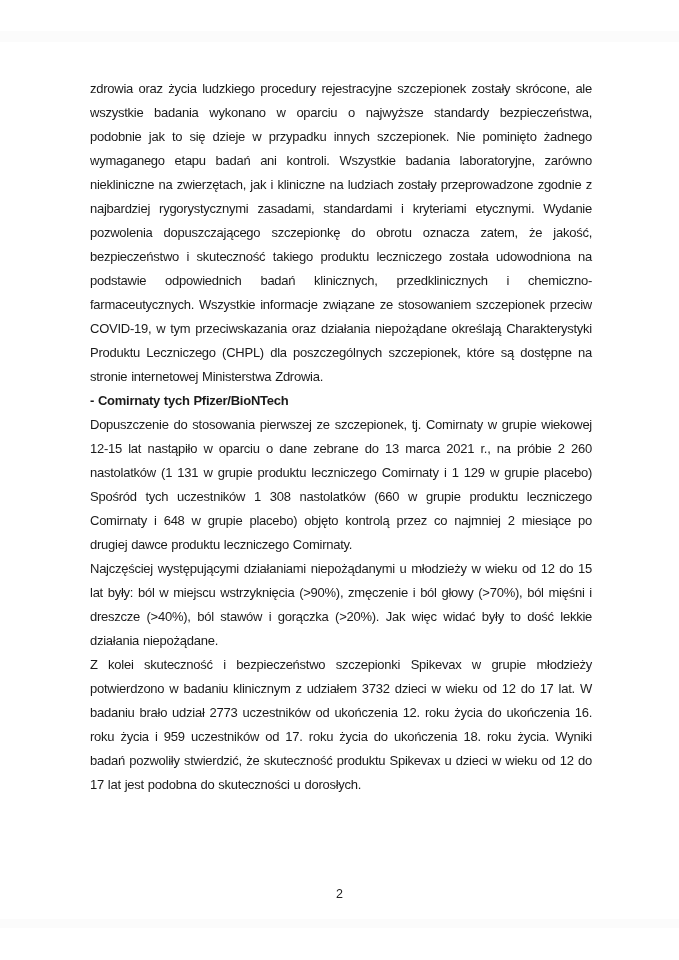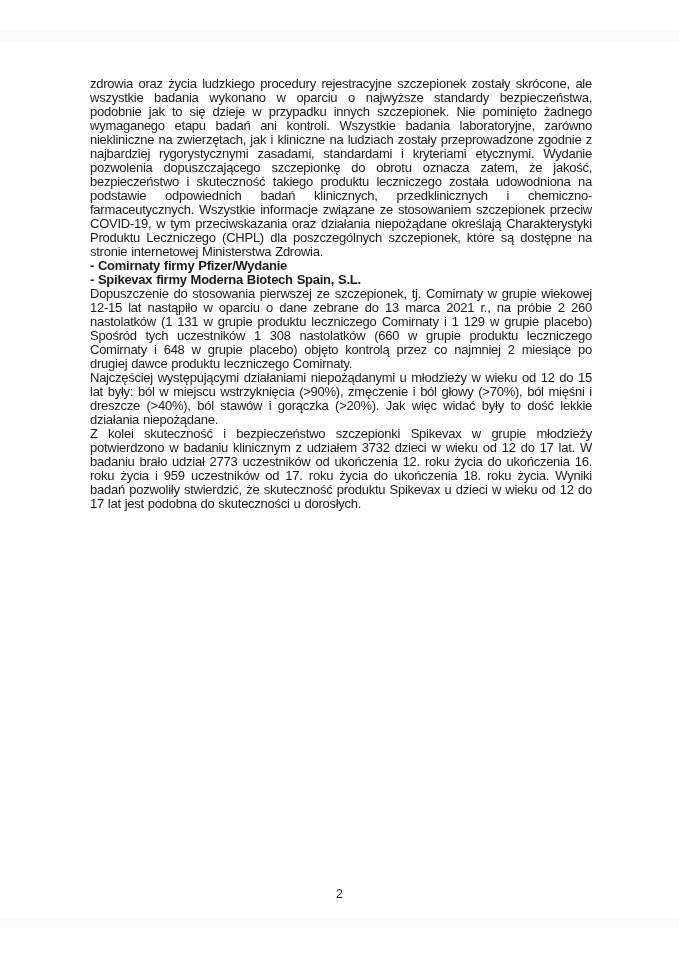--- a/index.html
+++ b/index.html
@@ -23,21 +23,21 @@
   }
   .scan-band.top { top: 31px; height: 11px; }
   .scan-band.bottom { top: 919px; height: 9px; }
   .doc-body {
     position: absolute;
     left: 90px;
     top: 77px;
     width: 502px;
     color: #1a1a1a;
     font-size: 13px;
-    line-height: 14px;
+    line-height: 24px;
     letter-spacing: -0.25px;
     word-spacing: 0.5px;
   }
   .para {
     margin: 0;
     padding: 0;
     text-align: justify;
   }
   .para.bold {
     font-weight: bold;
@@ -63,23 +63,22 @@
 <body>
 
 <div class="scan-band top"></div>
 <div class="scan-band bottom"></div>
 
 <div class="doc-body">
 
   <p class="para">zdrowia oraz życia ludzkiego procedury rejestracyjne szczepionek zostały skrócone, ale wszystkie badania wykonano w oparciu o najwyższe standardy bezpieczeństwa, podobnie jak to się dzieje w przypadku innych szczepionek. Nie pominięto żadnego wymaganego etapu badań ani kontroli. Wszystkie badania laboratoryjne, zarówno niekliniczne na zwierzętach, jak i kliniczne na ludziach zostały przeprowadzone zgodnie z najbardziej rygorystycznymi zasadami, standardami i kryteriami etycznymi. Wydanie pozwolenia dopuszczającego szczepionkę do obrotu oznacza zatem, że jakość, bezpieczeństwo i skuteczność takiego produktu leczniczego została udowodniona na podstawie odpowiednich badań klinicznych, przedklinicznych i chemiczno-farmaceutycznych. Wszystkie informacje związane ze stosowaniem szczepionek przeciw COVID-19, w tym przeciwskazania oraz działania niepożądane określają Charakterystyki Produktu Leczniczego (CHPL) dla poszczególnych szczepionek, które są dostępne na stronie internetowej Ministerstwa Zdrowia.</p>
 
 
-  <p class="para bold">- Comirnaty firmy Pfizer/Wydanie</p>
+  <p class="para bold">- Comirnaty tych Pfizer/BioNTech</p>
 
-  <p class="para bold">- Spikevax firmy Moderna Biotech Spain, S.L.</p>
 
   <p class="para">Dopuszczenie do stosowania pierwszej ze szczepionek, tj. Comirnaty w grupie wiekowej 12-15 lat nastąpiło w oparciu o dane zebrane do 13 marca 2021 r., na próbie 2 260 nastolatków (1 131 w grupie produktu leczniczego Comirnaty i 1 129 w grupie placebo) Spośród tych uczestników 1 308 nastolatków (660 w grupie produktu leczniczego Comirnaty i 648 w grupie placebo) objęto kontrolą przez co najmniej 2 miesiące po drugiej dawce produktu leczniczego Comirnaty.</p>
 
   <p class="para">Najczęściej występującymi działaniami niepożądanymi u młodzieży w wieku od 12 do 15 lat były: ból w miejscu wstrzyknięcia (&gt;90%), zmęczenie i ból głowy (&gt;70%), ból mięśni i dreszcze (&gt;40%), ból stawów i gorączka (&gt;20%). Jak więc widać były to dość lekkie działania niepożądane.</p>
 
   <p class="para">Z kolei skuteczność i bezpieczeństwo szczepionki Spikevax w grupie młodzieży potwierdzono w badaniu klinicznym z udziałem 3732 dzieci w wieku od 12 do 17 lat. W badaniu brało udział 2773 uczestników od ukończenia 12. roku życia do ukończenia 16. roku życia i 959 uczestników od 17. roku życia do ukończenia 18. roku życia. Wyniki badań pozwoliły stwierdzić, że skuteczność produktu Spikevax u dzieci w wieku od 12 do 17 lat jest podobna do skuteczności u dorosłych.</p>
 
 
 </div>
 

